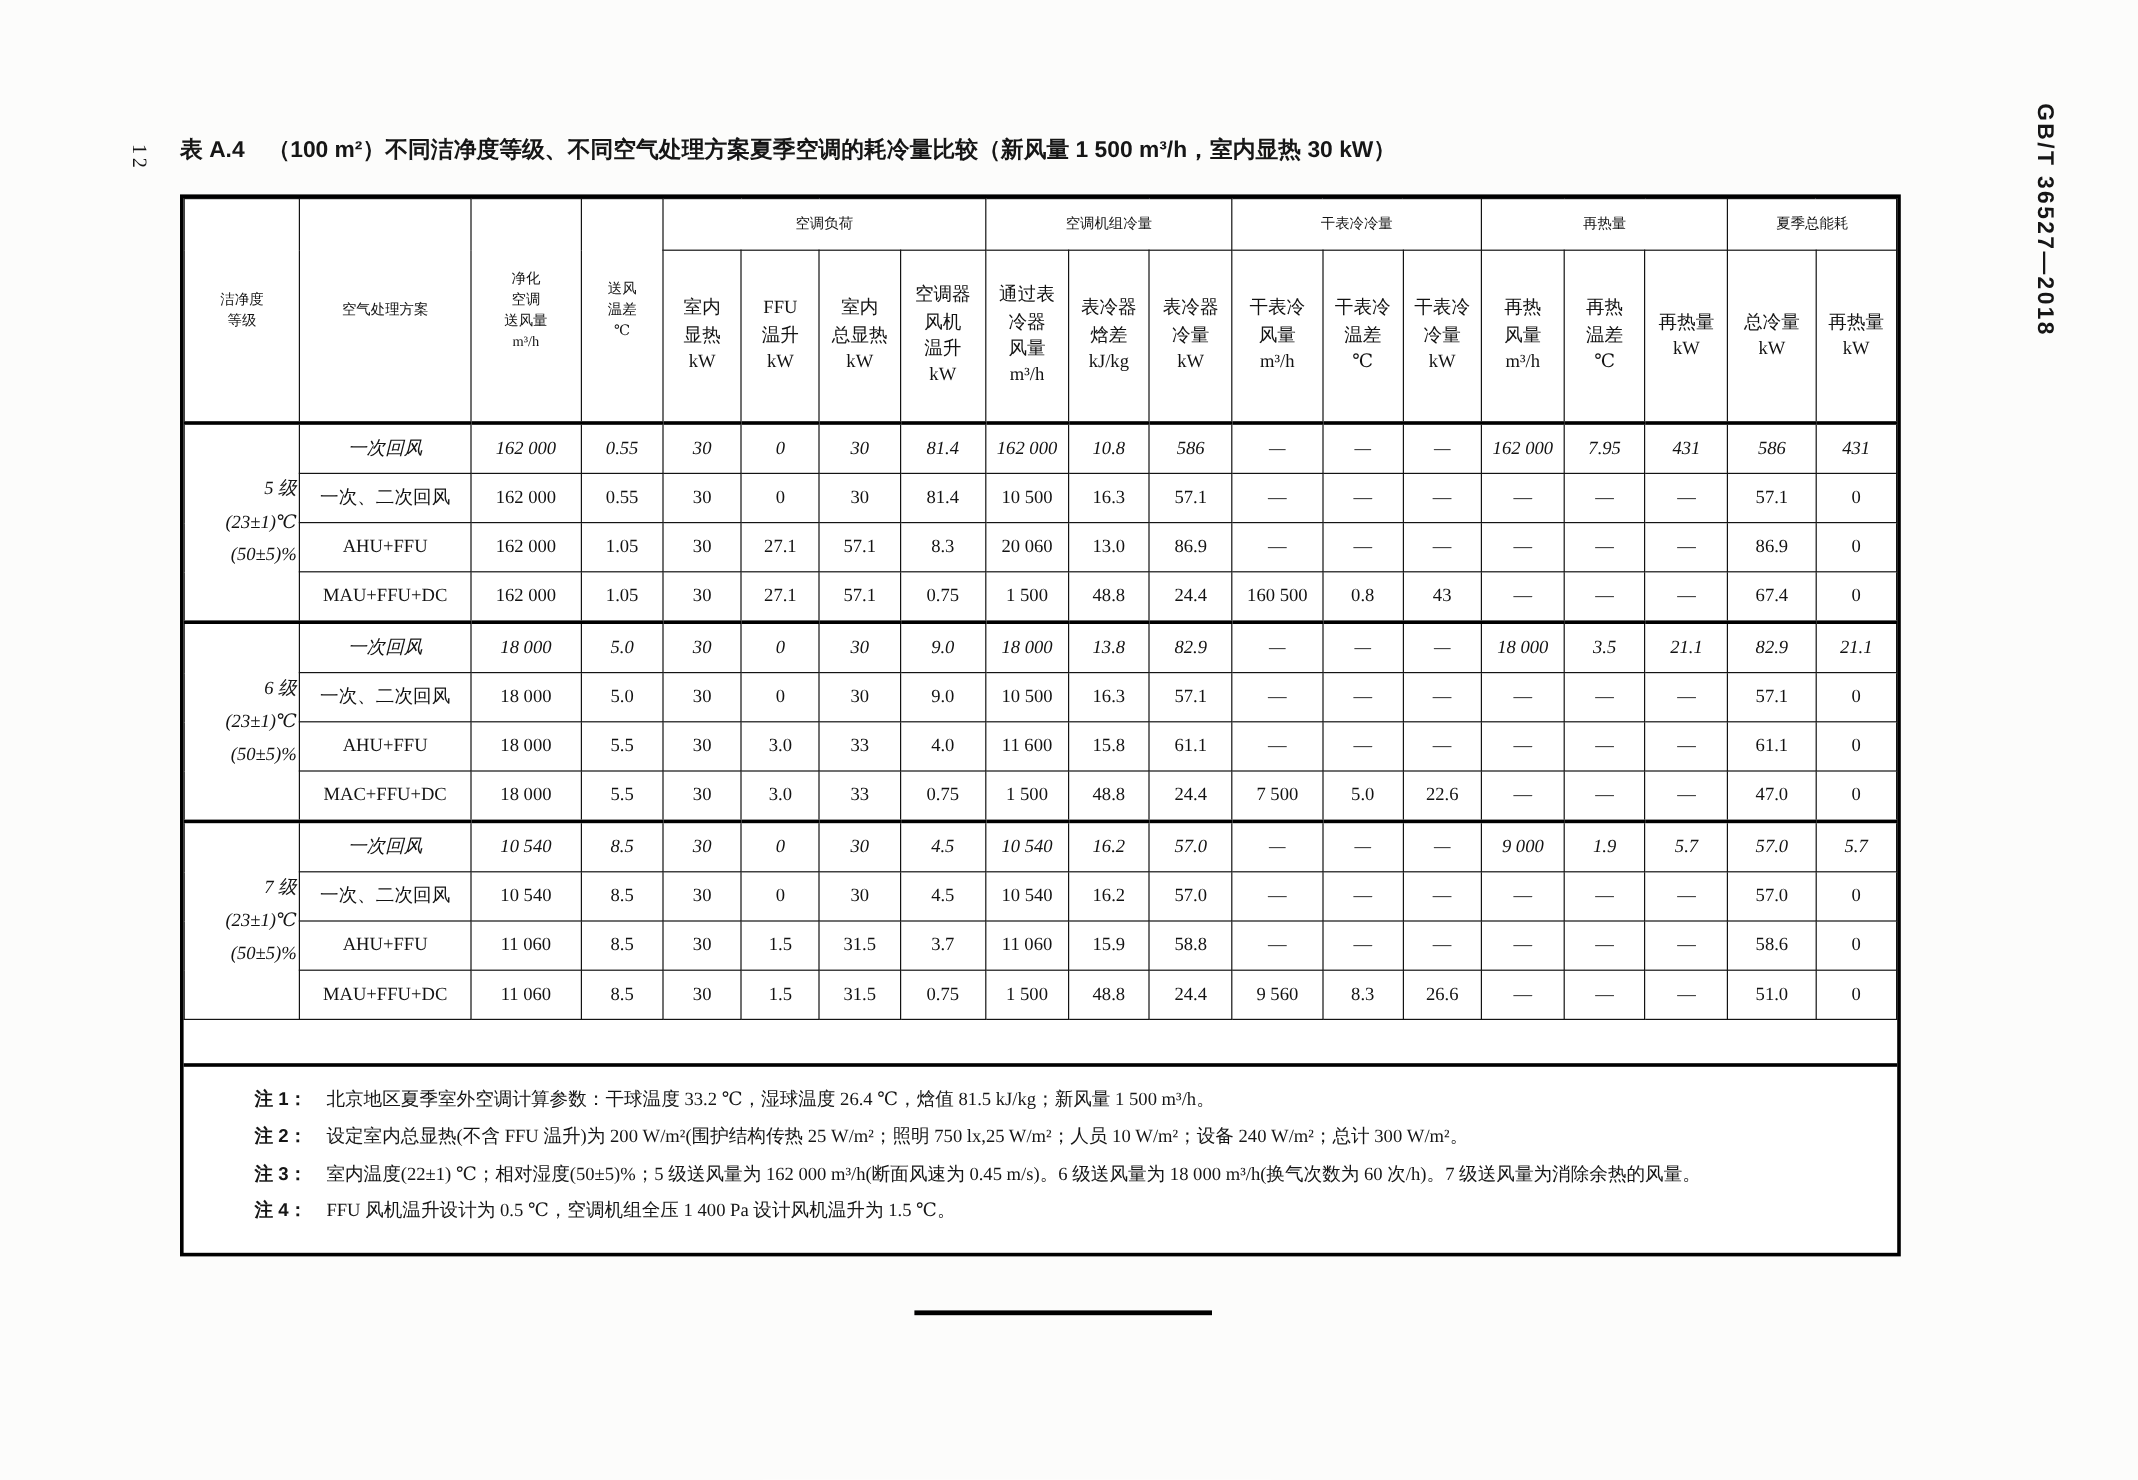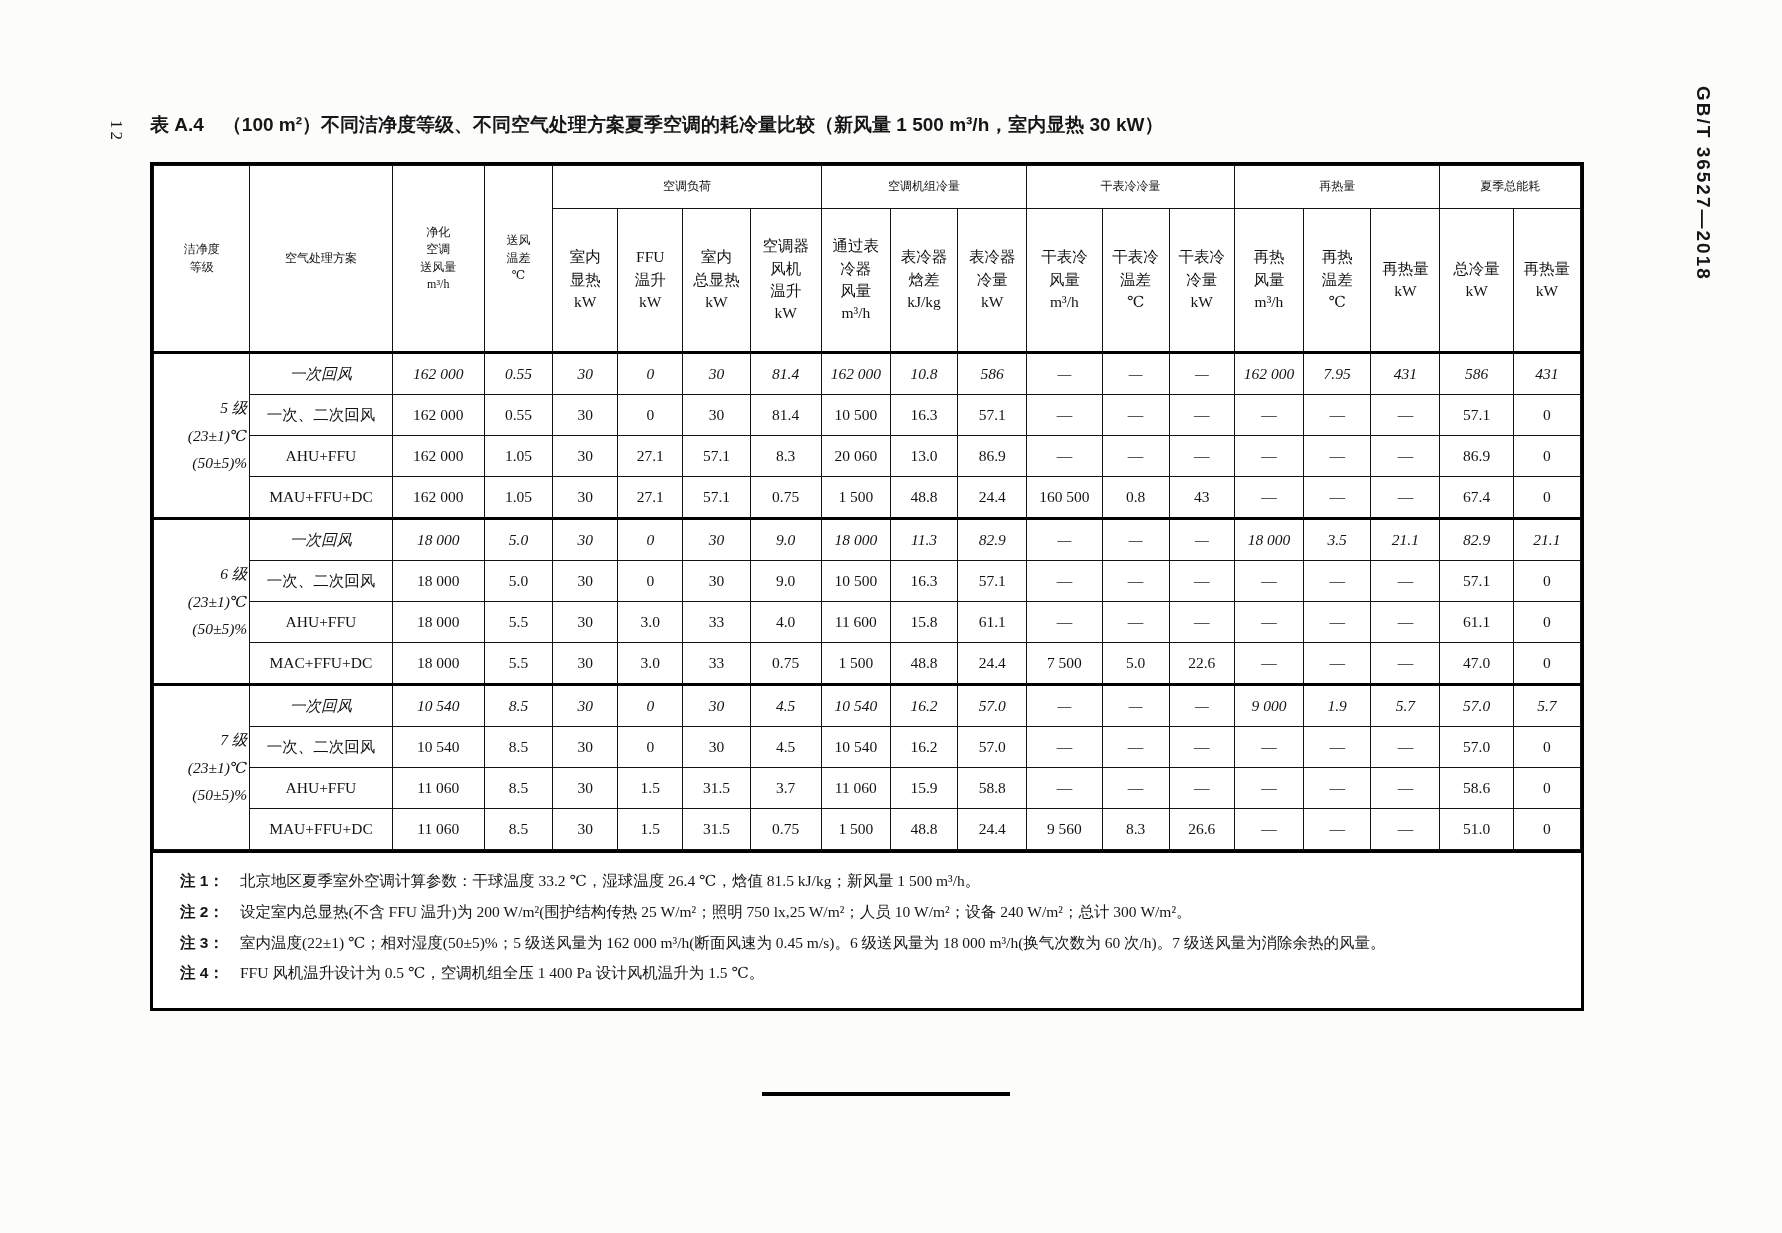--- a/index.html
+++ b/index.html
@@ -31,22 +31,23 @@
     border:1.5px solid #131313;text-align:center;vertical-align:middle;
     padding:1px 2px;font-weight:normal;white-space:pre-line;
     font-size:15.5px;line-height:1.45;color:#131313;
   }
   thead tr.tier1 th{height:40px;font-size:12px;}
   thead tr.tier2 th{height:140px;}
   tbody td{height:38px;}
   tbody tr.group-start td{border-top:3px solid #000;font-style:italic;}
   td.group-label{line-height:1.8;text-align:right;}
   .notes{
-    border-top:3px solid #000;padding:10px 20px 16px 27px;
+    border-top:3px solid #000;padding:10px 20px 16px 59px;
     font-size:15.5px;
+    margin-top:36px;
   }
   .note{display:flex;margin:6px 0;line-height:1.6;}
   .note-label{
     flex:0 0 60px;font-weight:bold;white-space:nowrap;
     font-family:"Liberation Sans","DejaVu Sans",sans-serif;
   }
   .note-text{flex:1;}
   .bottom-rule{
     position:absolute;left:762px;top:1092px;width:248px;height:4px;background:#000;
   }
@@ -235,21 +236,21 @@
 (23±1)℃
 (50±5)%</td>
           <td class="scheme">一次回风</td>
           <td>18 000</td>
           <td>5.0</td>
           <td>30</td>
           <td>0</td>
           <td>30</td>
           <td>9.0</td>
           <td>18 000</td>
-          <td>11.3</td>
+          <td>13.8</td>
           <td>82.9</td>
           <td>—</td>
           <td>—</td>
           <td>—</td>
           <td>18 000</td>
           <td>3.5</td>
           <td>21.1</td>
           <td>82.9</td>
           <td>21.1</td>
         </tr>

